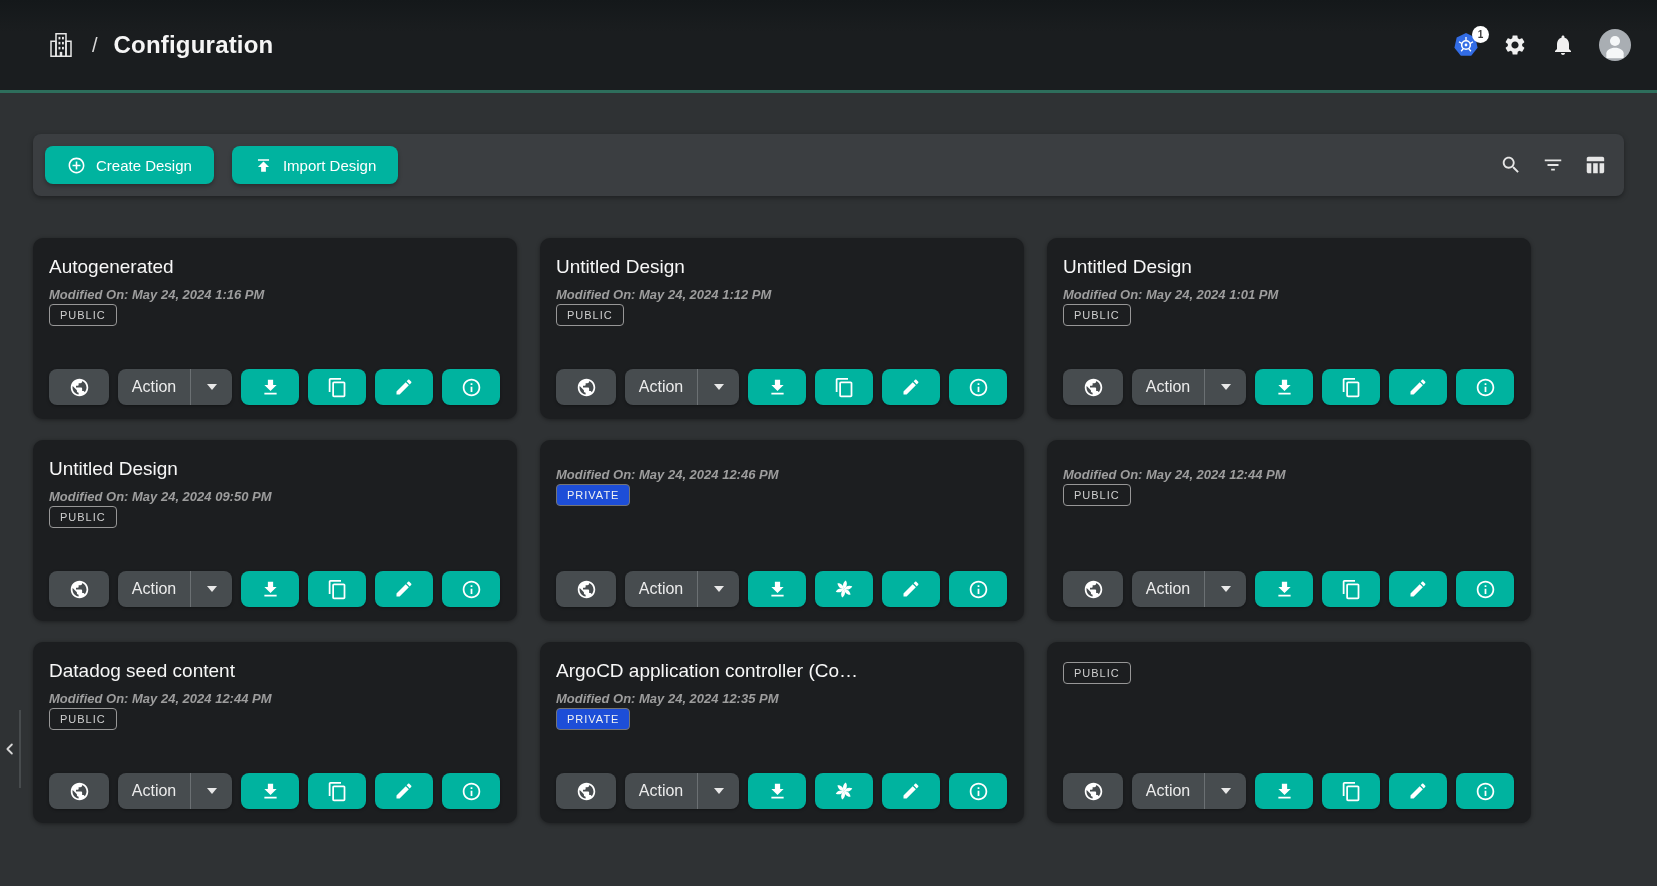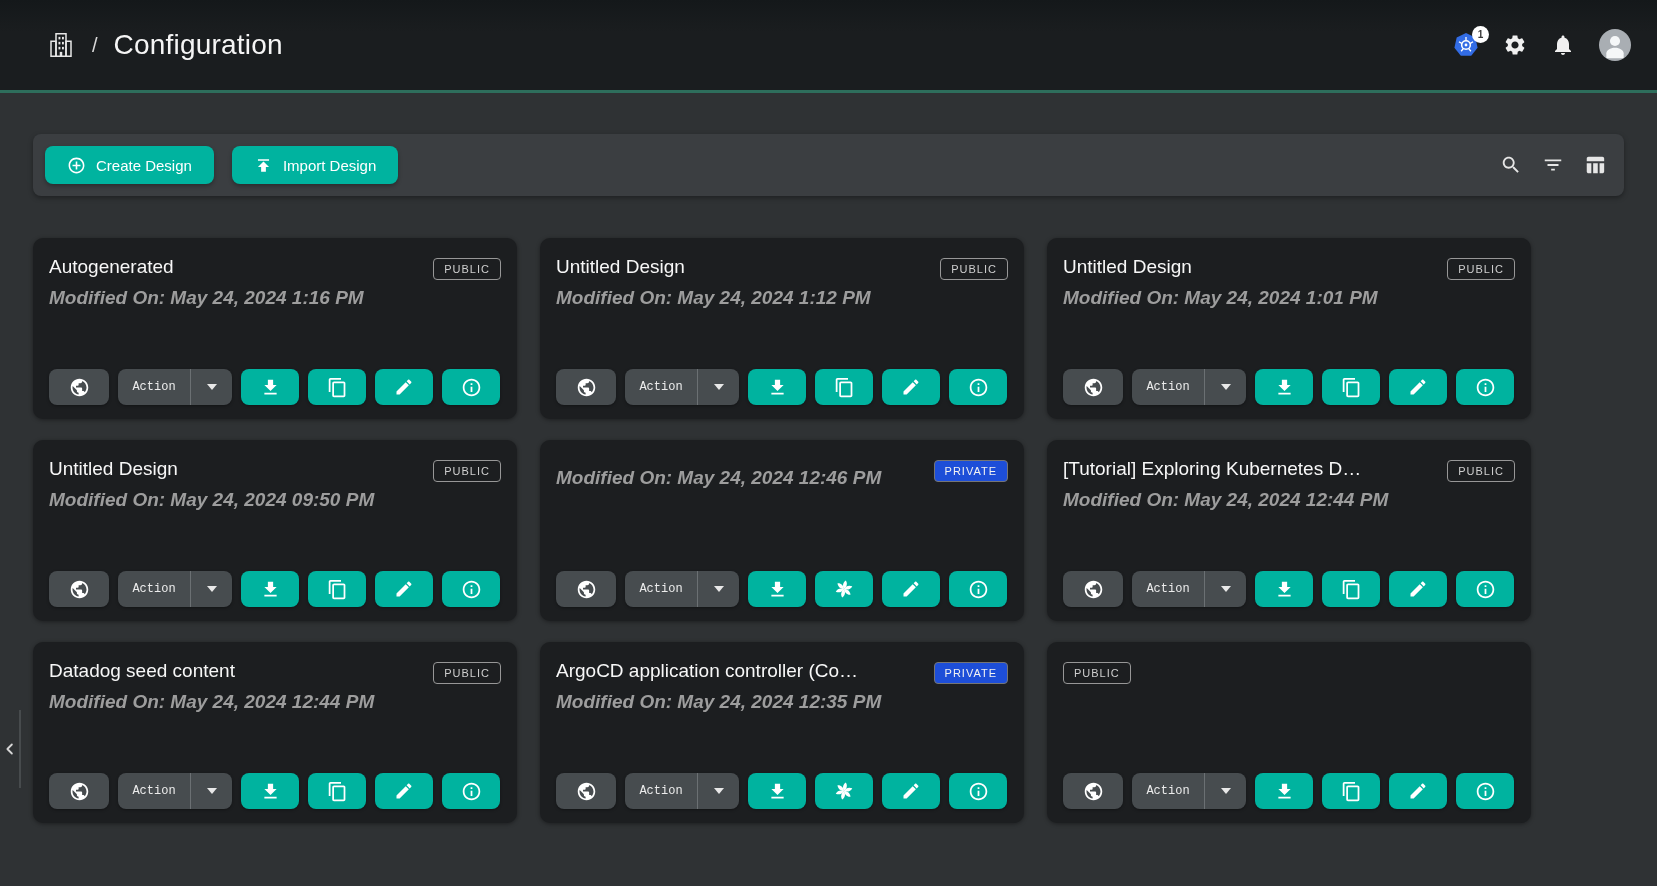--- a/index.html
+++ b/index.html
@@ -25,21 +25,21 @@
   header{
     height:93px;
     background:linear-gradient(180deg,#14181a 0%,var(--header-bg) 35%);
     border-bottom:3px solid var(--divider-green);
     display:flex;align-items:center;justify-content:space-between;
     padding:0 26px 0 46px;
   }
   .h-left{display:flex;align-items:center;gap:16px;}
   .h-left .logo{color:#e8e8e8;display:flex;}
   .h-sep{color:#d8d8d8;font-size:20px;}
-  .page-title{font-size:28px;font-weight:normal;color:#f5f5f5;letter-spacing:.2px;}
+  .page-title{font-size:24px;font-weight:bold;color:#f5f5f5;letter-spacing:.2px;}
   .h-right{display:flex;align-items:center;gap:24px;}
   .icon-plain{color:#f0f0f0;display:flex;cursor:pointer;}
   .k8s-wrap{position:relative;display:flex;cursor:pointer;}
   .count-badge{
     position:absolute;top:-6px;right:-10px;
     background:#fff;color:#3a3a3a;
     width:17px;height:17px;border-radius:50%;
     font-size:10px;font-weight:bold;
     display:flex;align-items:center;justify-content:center;
   }
@@ -71,27 +71,27 @@
     position:absolute;left:33px;top:238px;width:1591px;
     display:grid;grid-template-columns:repeat(3,484px);
     column-gap:23px;row-gap:21px;
   }
   .card{
     height:181px;background:var(--card-bg);border-radius:10px;
     box-shadow:0 1px 4px rgba(0,0,0,.4);
     padding:18px 16px 14px 16px;
     display:flex;flex-direction:column;
   }
-  .card-head{display:flex;justify-content:space-between;align-items:flex-start;}
+  .card-head{display:flex;justify-content:space-between;align-items:flex-start;flex-direction:column;}
   .card-title{
     font-size:19px;font-weight:500;color:#f7f7f7;max-width:370px;
     white-space:nowrap;overflow:hidden;text-overflow:ellipsis;
   }
   .card-date{
-    margin-top:9px;font-size:19px;font-style:italic;font-weight:600;color:#9d9d9d;
+    margin-top:9px;font-size:13px;font-style:italic;font-weight:600;color:#9d9d9d;
   }
   .badge{
     font-size:11px;letter-spacing:1px;border-radius:4px;
     padding:4px 10px;margin-top:2px;flex:none;
   }
   .badge.public{border:1px solid #979797;color:#cfcfcf;background:transparent;}
   .badge.private{border:1px solid #757575;background:#1d4ed8;color:#f2f2f2;}
   .card-actions{margin-top:auto;display:flex;gap:9px;align-items:center;}
   .abtn{
     height:36px;border:none;border-radius:8px;cursor:pointer;
@@ -100,21 +100,21 @@
   }
   .abtn.gray{background:var(--gray-btn);width:60px;}
   .abtn.teal{background:var(--teal);width:58px;}
   .split{
     height:36px;background:var(--gray-btn);border-radius:8px;
     display:flex;align-items:stretch;overflow:hidden;
     box-shadow:0 1px 3px rgba(0,0,0,.35);
   }
   .split-label{
     background:transparent;border:none;color:#ececec;cursor:pointer;
-    width:72px;font-size:12px;font-family:Liberation Mono, monospace;
+    width:72px;font-size:16px;font-family:Liberation Sans, sans-serif;
   }
   .split-caret{
     background:transparent;border:none;border-left:1px solid #6b7073;
     width:42px;cursor:pointer;display:flex;align-items:center;justify-content:center;
   }
   .caret{
     width:0;height:0;
     border-left:5px solid transparent;border-right:5px solid transparent;
     border-top:6px solid #e8e8e8;
   }
@@ -492,21 +492,20 @@
           <svg width="21" height="21" viewBox="0 0 24 24" fill="#fff">
             <path d="M11 7h2v2h-2zm0 4h2v6h-2zm1-9C6.48 2 2 6.48 2 12s4.48 10 10 10 10-4.48 10-10S17.52 2 12 2zm0 18c-4.41 0-8-3.59-8-8s3.59-8 8-8 8 3.59 8 8-3.59 8-8 8z"></path>
           </svg>
         </span>
       </button>
     </div>
   </article>
     <article class="card">
     <div class="card-head">
       <div>
-        <h2 class="card-title">[Tutorial] Exploring Kubernetes D…</h2>
         <p class="card-date">Modified On: May 24, 2024 12:44 PM</p>
       </div>
       <span class="badge public">PUBLIC</span>
     </div>
     <div class="card-actions">
       <button class="abtn gray">
         <span>
           <svg width="21" height="21" viewBox="0 0 24 24" fill="#fff">
             <path d="M12 2C6.48 2 2 6.48 2 12s4.48 10 10 10 10-4.48 10-10S17.52 2 12 2zm-1 17.93c-3.95-.49-7-3.85-7-7.93 0-.62.08-1.21.21-1.79L9 15v1c0 1.1.9 2 2 2v1.93zm6.9-2.54c-.26-.81-1-1.39-1.9-1.39h-1v-3c0-.55-.45-1-1-1H8v-2h2c.55 0 1-.45 1-1V7h2c1.1 0 2-.9 2-2v-.41c2.93 1.19 5 4.06 5 7.41 0 2.08-.8 3.97-2.1 5.39z"></path>
           </svg>

